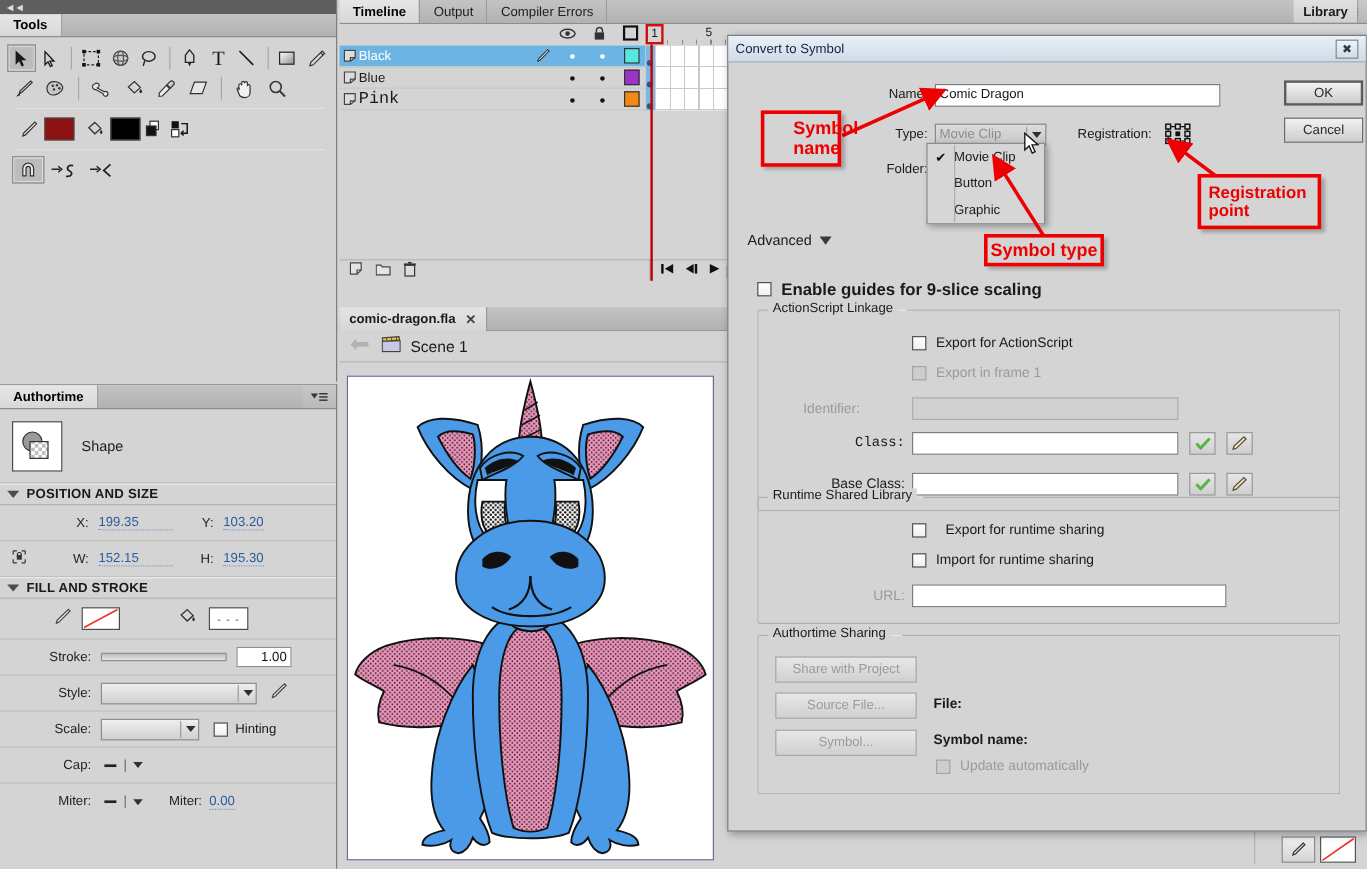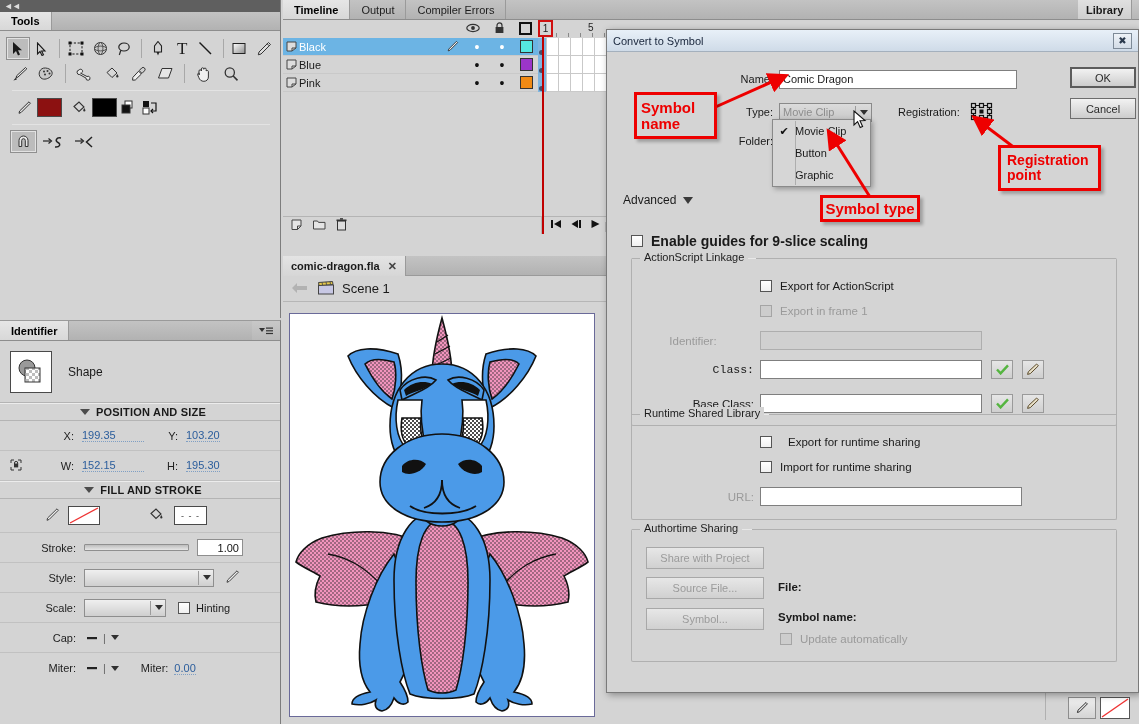--- a/index.html
+++ b/index.html
@@ -69,21 +69,20 @@
     background: #d4d4d4; border-right: 1px solid #7d7d7d;
     border-top: 1px solid #9a9a9a;
   }
   .prop-sec-hdr {
     height: 18px; display:flex; align-items:center;
     font-weight: bold; font-size: 11px; letter-spacing:0.2px;
     border-top: 1px solid #ececec;
     border-bottom: 1px solid #b4b4b4;
     background:#d4d4d4;
     padding-left: 6px;
-    justify-content: center;
   }
   .tri { width:0;height:0;border-left:5px solid transparent;border-right:5px solid transparent;border-top:6px solid #4c4c4c; margin-right:6px; }
   .prop-row { display:flex; align-items:center; height:30px; padding:0 8px; border-bottom:1px solid #c1c1c1; }
   .plabel { color:#222; text-align:right; }
   .pval { color:#2b5d9c; border-bottom:1px dotted #7f9fc4; cursor:pointer; }
   .pinput {
     background:#fff; border:1px solid #8e8e8e; height:17px; font-size:11px;
     padding:0 3px; font-family:"Liberation Sans",sans-serif; color:#111;
   }
   .pselect {
@@ -381,21 +380,21 @@
             <path d="M7.5 3.5 L10.5 6 L7.5 8.5" fill="none" stroke="#222" stroke-width="1.2"></path>
             <path d="M19 2 L13.5 7 L19 12" fill="none" stroke="#222" stroke-width="1.5"></path>
           </svg>
         </div>
       </div>
     </div>
   </div>
 
   <div id="props-panel">
     <div class="panel-tabbar">
-      <div class="tab active">Identifier</div>
+      <div class="tab active">Authortime</div>
       <div style="flex:1;background:linear-gradient(to bottom,#c3c3c3,#b2b2b2);"></div>
       <div class="panel-menu">
         <svg width="16" height="10" viewBox="0 0 16 10">
           <path d="M1 2 L7 2 L4 6 Z" fill="#333"></path>
           <rect x="8" y="1.5" width="7" height="1.2" fill="#333"></rect>
           <rect x="8" y="4.2" width="7" height="1.2" fill="#333"></rect>
           <rect x="8" y="6.9" width="7" height="1.2" fill="#333"></rect>
         </svg>
       </div>
     </div>
@@ -603,21 +602,21 @@
             <span class="layer-color" style="background:#9b35c8;"></span>
           </span>
         </div>
         <div class="layer-row">
           <span style="width:16px;display:flex;justify-content:center;">
             <svg width="11" height="11" viewBox="0 0 11 11">
                 <path d="M1 1 L10 1 L10 7 L6 10 L1 10 Z" fill="#ddd" stroke="#444" stroke-width="1"></path>
                 <path d="M6 10 L6 7 L10 7" fill="none" stroke="#444" stroke-width="1"></path>
               </svg>
           </span>
-          <span style="flex:1;font-size:11px;">Pink</span>
+          <span style="flex:1;font-size:14px;font-family:Liberation Mono, monospace;">Pink</span>
           <span style="width:24px;"></span>
           <span style="width:26px;text-align:center;color:#111;font-size:14px;line-height:10px;">•</span>
           <span style="width:24px;text-align:center;color:#111;font-size:14px;line-height:10px;">•</span>
           <span style="width:24px;display:flex;justify-content:center;">
             <span class="layer-color" style="background:#f08a15;"></span>
           </span>
         </div>
       </div>
 
       <div style="position:absolute;left:255px;top:18px;width:222px;height:54px;background:#fff;display:flex;">
@@ -985,21 +984,21 @@
 
   <svg class="arrow-svg" style="left:965px;top:110px;" width="80" height="60">
     <defs>
         <marker id="ah3" markerWidth="7" markerHeight="7" refX="5.5" refY="3.5" orient="auto">
           <polygon points="0,0 7,3.5 0,7" fill="#ee0000"></polygon>
         </marker>
       </defs>
     <line x1="66" y1="50" x2="10" y2="8" stroke="#ee0000" stroke-width="3" marker-end="url(#ah3)"></line>
   </svg>
 
-  <div class="anno" style="left:634px;top:92px;width:83px;height:47px;font-size:15px;flex-direction:column;align-items:flex-start;padding-left:4px;">
+  <div class="anno" style="left:634px;top:92px;width:67px;height:47px;font-size:15px;flex-direction:column;align-items:flex-start;padding-left:24px;">
     <span>Symbol</span>
     <span>name</span>
   </div>
 
   <div class="anno" style="left:820px;top:195px;width:100px;height:27px;font-size:15px;">
     <span>Symbol type</span>
   </div>
 
   <div class="anno" style="left:998px;top:145px;width:103px;height:46px;font-size:14px;flex-direction:column;align-items:flex-start;padding-left:6px;justify-content:center;">
     <span>Registration</span>

